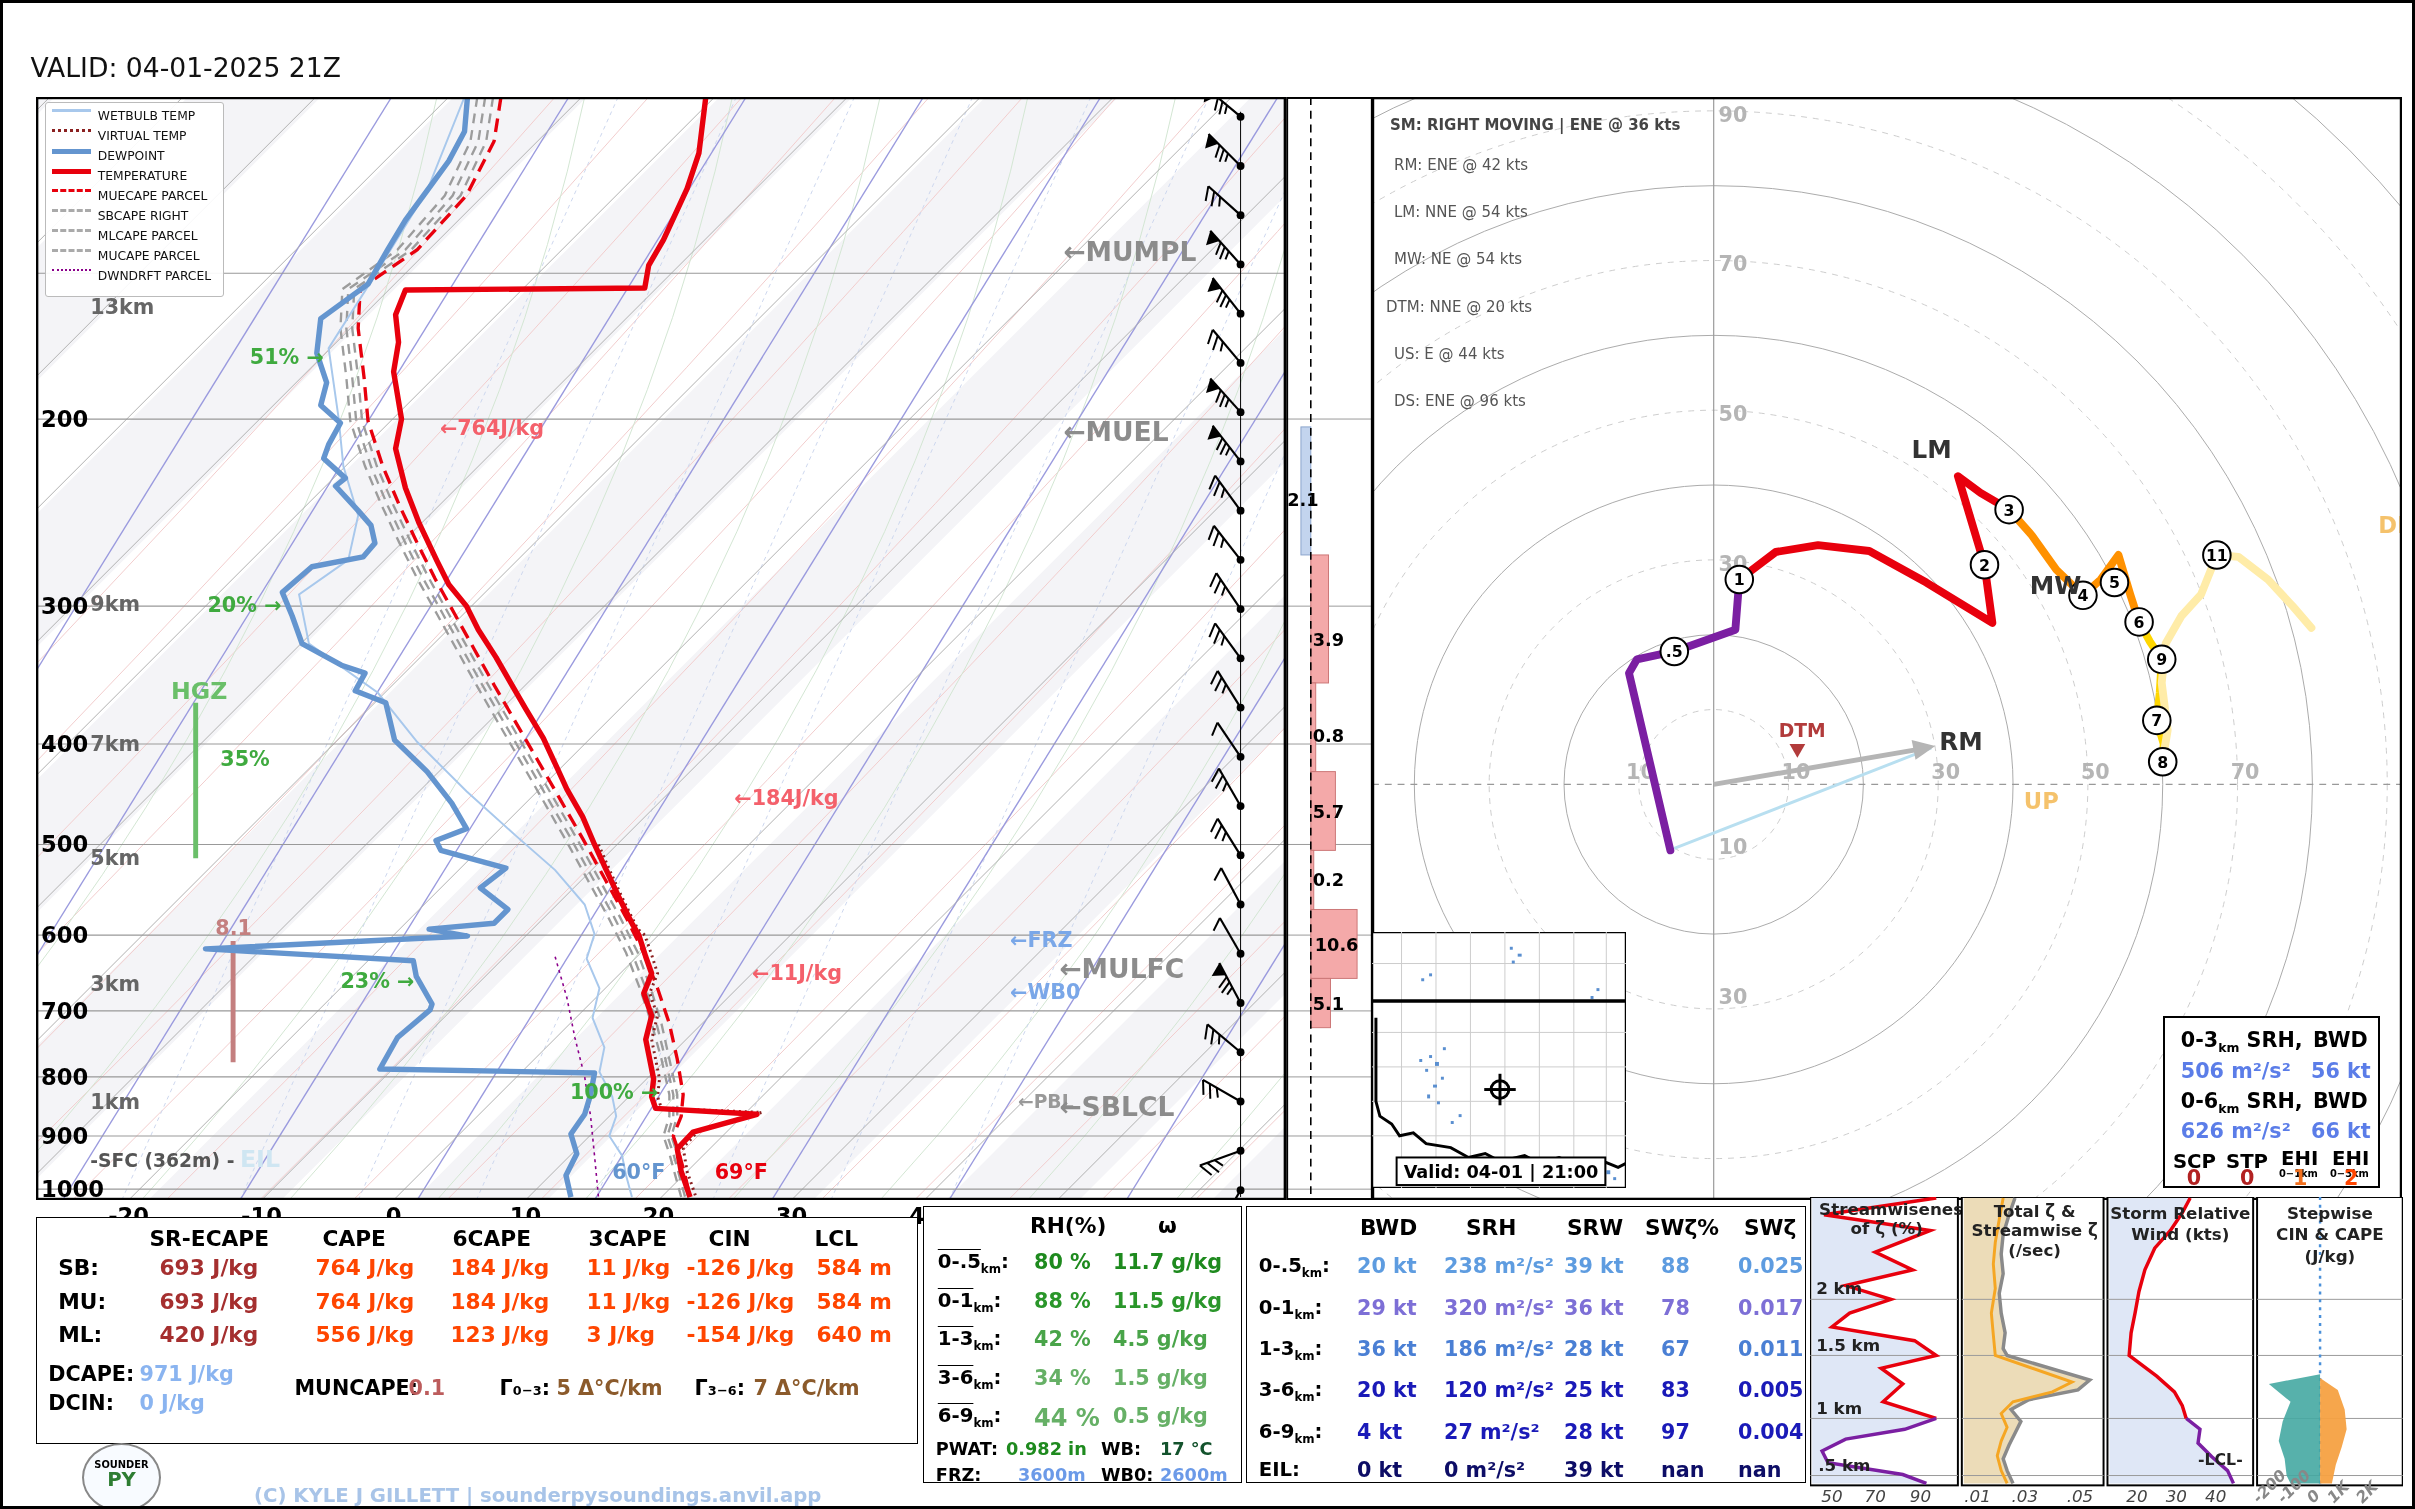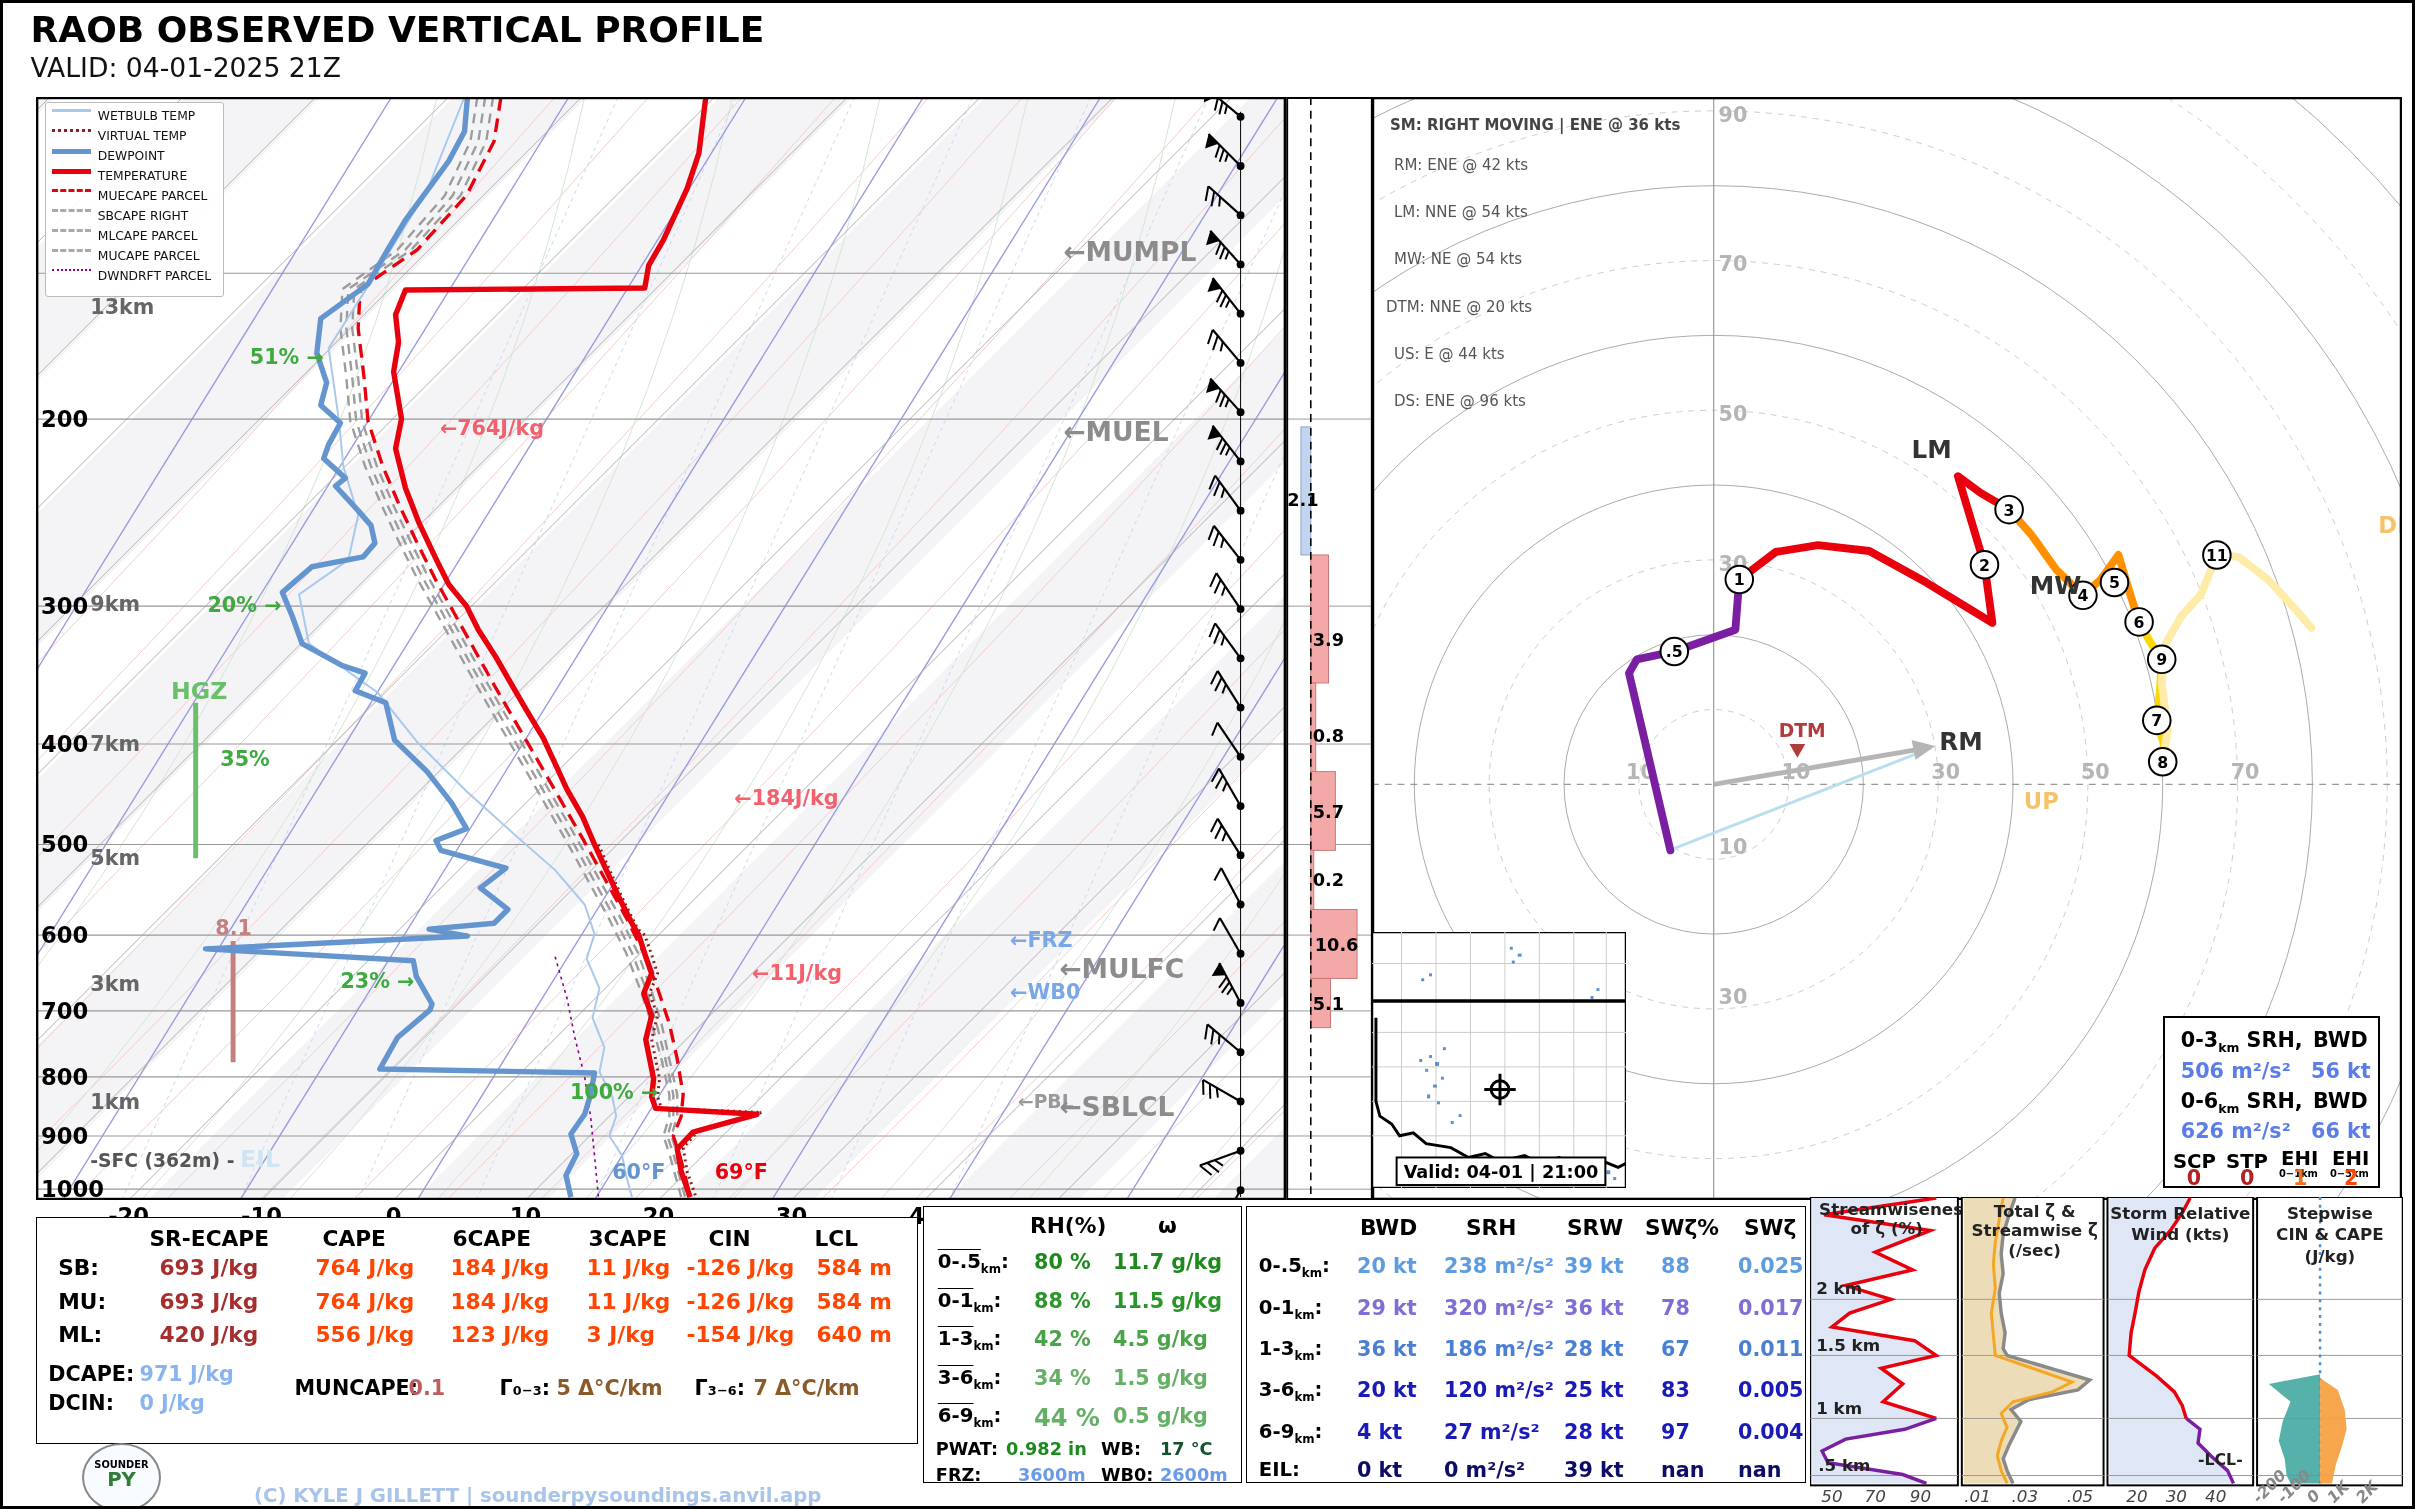--- a/index.html
+++ b/index.html
@@ -23,21 +23,20 @@
   .hinfo{position:absolute;font-size:15px;color:#555;white-space:nowrap;}
   .hinfo.b{font-weight:bold;color:#444;}
   .ovl{text-decoration:overline;}
   sub{font-size:60%;}
 </style>
 </head>
 <body>
 
 <div id="fig">
 
-  <div class="abs" id="title">RAOB OBSERVED VERTICAL PROFILE</div>
   <div class="abs" id="valid">VALID: 04-01-2025 21Z</div>
 
   <svg id="skewt" style="left:32.5px;top:94px" width="1250" height="1103" viewBox="33 95 1269 1120">
     <defs>
       <clipPath id="skclip">
           <rect x="33" y="95" width="1269" height="1120"></rect>
         </clipPath>
       <g id="bflag">
           <line x1="0" y1="0" x2="46" y2="0" stroke="#000" stroke-width="2.2"></line>
         <polygon points="46,0 38,-13 32,0" fill="#000"></polygon>

